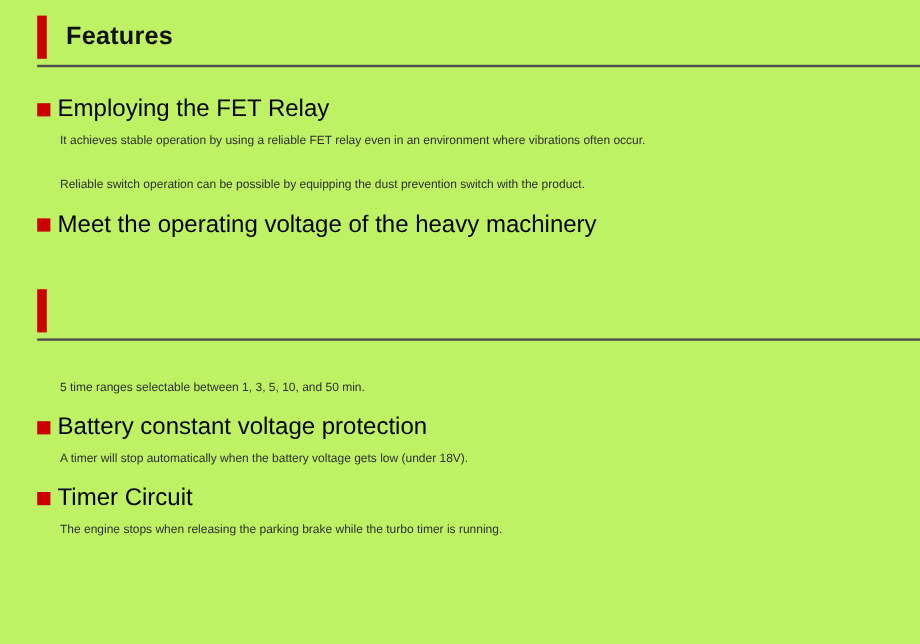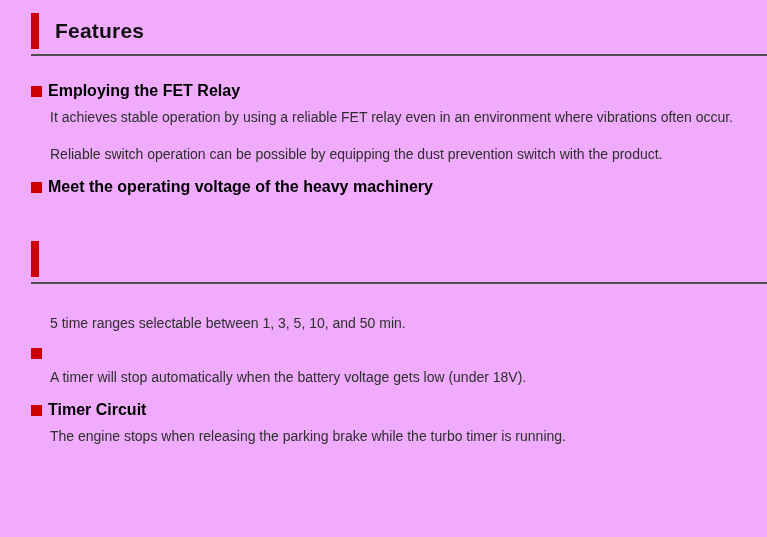--- a/index.html
+++ b/index.html
@@ -4,21 +4,21 @@
 <style>
   * { margin: 0; padding: 0; box-sizing: border-box; }
   html, body {
     background: #ffffff;
     font-family: "Liberation Sans", "DejaVu Sans", sans-serif;
   }
   .page {
     position: relative;
     width: 767px;
     height: 537px;
-    background: #f0abfc;
+    background: #bef264;
     padding: 13px 0 0 31px;
     overflow: hidden;
   }
   .section-header {
     display: flex;
     align-items: stretch;
     border-bottom: 2px solid #4d4d4d;
     padding-bottom: 5px;
   }
   .accent-bar {
@@ -49,27 +49,27 @@
   }
   .bullet {
     display: inline-block;
     width: 11px;
     height: 11px;
     background: #cc0000;
     flex: 0 0 auto;
     margin-right: 6px;
   }
   .item-heading {
-    font-size: 16px;
-    font-weight: bold;
+    font-size: 20px;
+    font-weight: normal;
     color: #000000;
     line-height: 16px;
   }
   .item-line {
-    font-size: 14px;
+    font-size: 10px;
     color: #2e2e2e;
     line-height: 25px;
     margin-left: 19px;
   }
   .section-functions {
     margin-top: 46px;
   }
 </style>
 </head>
 <body>
@@ -111,20 +111,21 @@
     </div>
     <div class="items">
 
       <div class="item">
         <p class="item-line">5 time ranges selectable between 1, 3, 5, 10, and 50 min.</p>
       </div>
 
       <div class="item">
         <div class="item-heading-row">
           <span class="bullet"></span>
+          <h2 class="item-heading">Battery constant voltage protection</h2>
         </div>
         <p class="item-line">A timer will stop automatically when the battery voltage gets low (under 18V).</p>
       </div>
 
       <div class="item">
         <div class="item-heading-row">
           <span class="bullet"></span>
           <h2 class="item-heading">Timer Circuit</h2>
         </div>
         <p class="item-line">The engine stops when releasing the parking brake while the turbo timer is running.</p>

